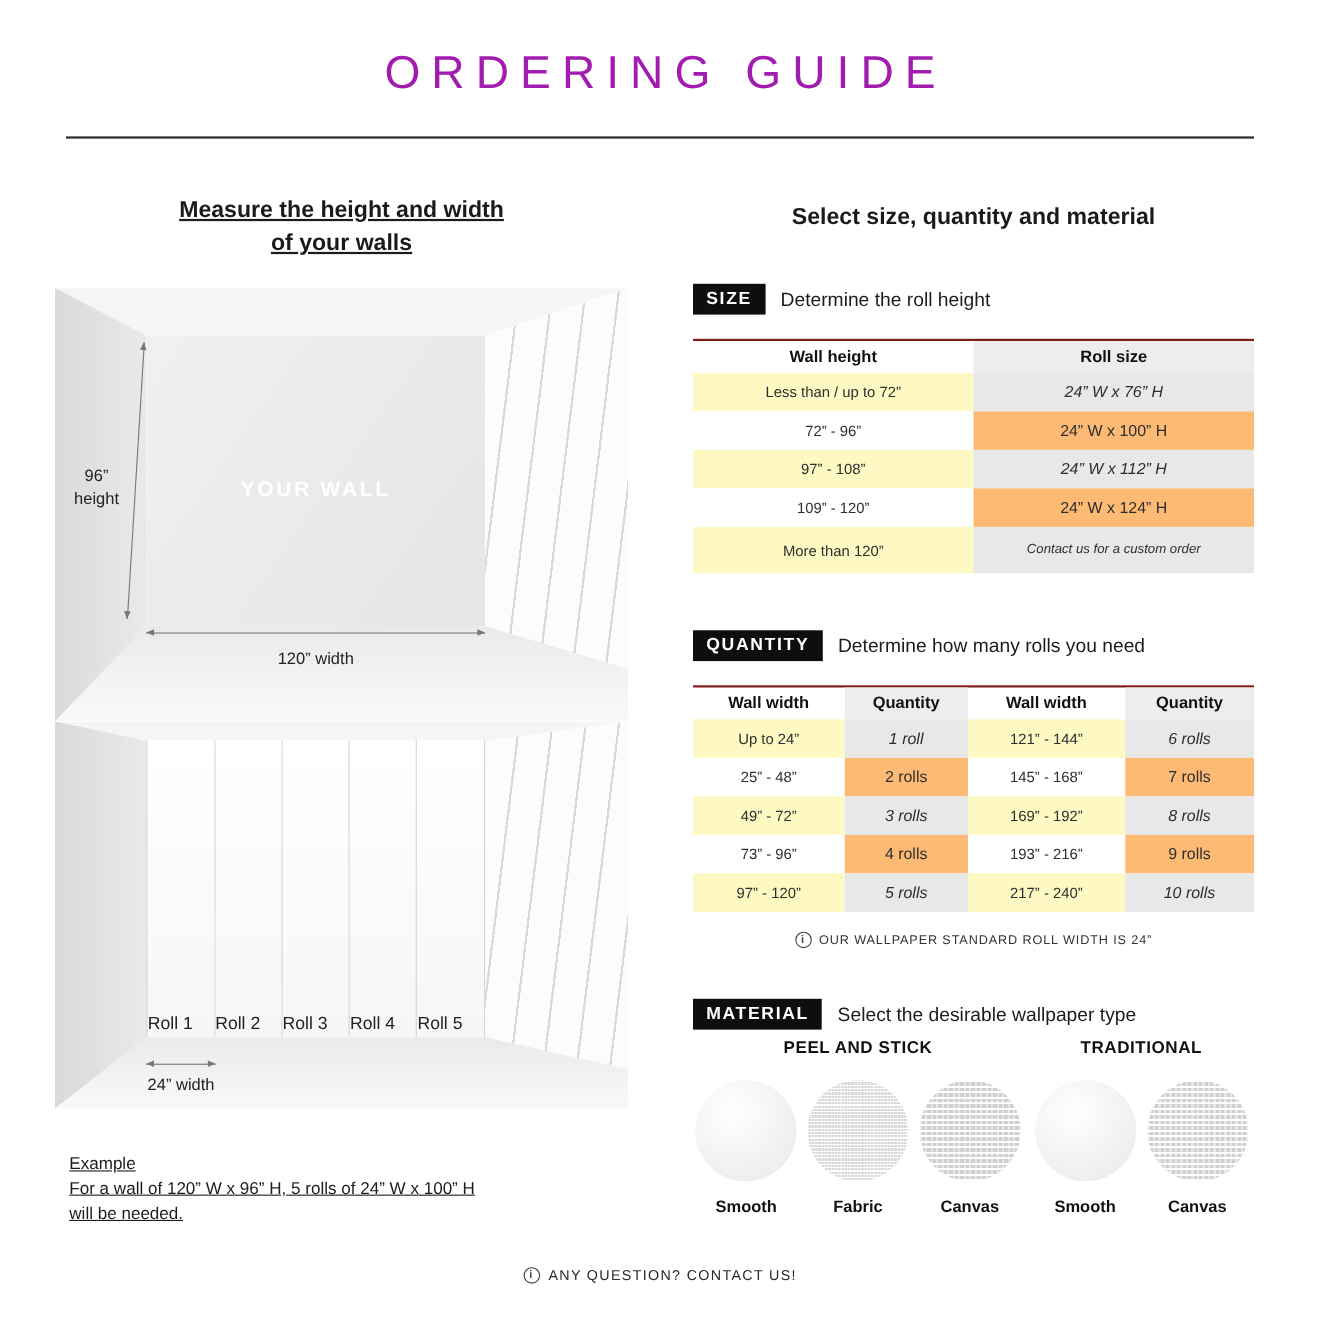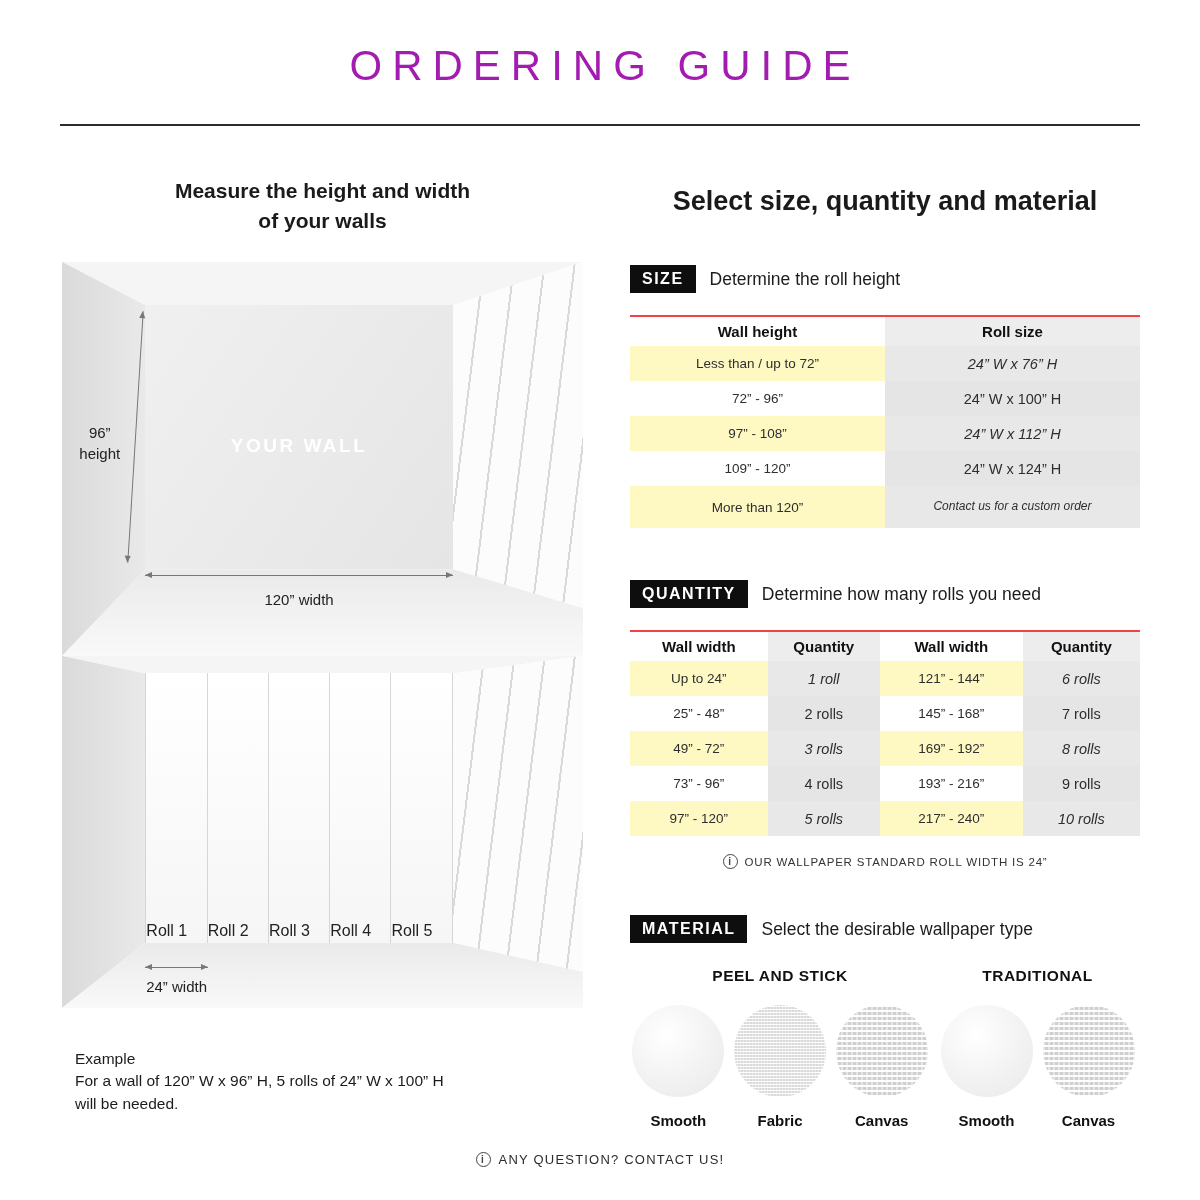--- a/index.html
+++ b/index.html
@@ -6,21 +6,21 @@
   body {
     margin: 0; width: 1200px; height: 1200px; position: relative;
     background: #ffffff; color: #1c1c1c; overflow: hidden;
     font-family: "Liberation Sans", sans-serif;
   }
   .title { margin:0; padding-top:42px; padding-left:10px; text-align:center;
     font-size:42px; font-weight:500; letter-spacing:10px; color:#a21caf; }
   .divider { margin:34px 60px 0; border-top:2px solid #2c2c2c; }
 
   
-  .col-left { position:absolute; left:62px; top:176px; width:521px; }
+  .col-left { position:absolute; left:50px; top:176px; width:521px;text-decoration:underline; }
   .left-heading { text-align:center; font-size:21px; font-weight:600; line-height:1.45; color:#1a1a1a; }
   .left-heading span { display:block; }
 
   .room { position:relative; width:521px; overflow:hidden; background:#fff; }
   .room1 { height:394px; margin-top:25px; }
   .room2 { height:352px; }
   .ceiling { position:absolute; left:0; top:0; width:100%; height:11%;
     clip-path:polygon(0 0,100% 0,75% 100%,16% 100%); background:#f5f5f5; }
   .room2 .ceiling { height:5%; }
   .left-wall { position:absolute; left:0; top:0; width:16%; height:100%;
@@ -62,51 +62,51 @@
     background:linear-gradient(to bottom,#ffffff 0%,#f6f6f6 100%); }
   .panel:first-child { border-left:1px solid #d6d6d6; }
   .panel-label { position:absolute; left:0; bottom:3px; width:100%; 
     font-size:16px; color:#222; }
   .w2-arrow { left:16%; top:88.5%; width:12%; }
   .w2-label { position:absolute; left:9%; top:91.5%; width:26%; text-align:center; font-size:15px; color:#222; }
   .example { margin-top:40px; padding-left:13px; font-size:15.5px; line-height:1.45; color:#1c1c1c; }
 
   
   .col-right { position:absolute; left:630px; top:186px; width:510px; }
-  .right-heading { text-align:center; font-size:27px; font-weight:600; color:#1a1a1a; }
+  .right-heading { text-align:center; font-size:21px; font-weight:600; color:#1a1a1a; }
   .section-head { display:flex; align-items:center; gap:14px; }
   .badge { background:#0e0e0e; color:#fff; font-weight:700; font-size:16px;
     letter-spacing:1.5px; padding:5px 12px; }
   .section-title { font-size:17.5px; color:#1c1c1c; }
 
   .size-section { margin-top:48px; }
-  .table { border-top:2px solid #ef4444; margin-top:22px; }
+  .table { border-top:2px solid #7f1d1d; margin-top:22px; }
   .trow { display:grid; grid-template-columns:1fr 1fr; }
   .qty-table .trow { grid-template-columns:27% 22% 28% 23%; }
   .cell { display:flex; align-items:center; justify-content:center; min-height:35px;
     font-size:13.5px; color:#2e2e2e; text-align:center; padding:2px 6px; }
   .thead .cell { font-weight:700; font-size:15px; color:#111; min-height:29px; }
   .c-val, .c-q { font-size:14.5px; }
   .thead .c-val, .thead .c-q { background:#ededed; }
   .r-odd .c-left, .r-odd .c-w { background:#fef9c3; }
   .r-odd .c-val, .r-odd .c-q { background:#e8e8e8;font-style:italic; }
   .r-even .c-left, .r-even .c-w { background:#ffffff; }
-  .r-even .c-val, .r-even .c-q { background:#e5e5e5; }
+  .r-even .c-val, .r-even .c-q { background:#fdba74; }
   .small-cell { font-size:12px; line-height:1.3; min-height:42px; }
   .wrap { display:block; max-width:165px; }
 
   .qty-section { margin-top:52px; }
   .note { margin-top:18px; display:flex; align-items:center; justify-content:center; gap:7px;
     font-size:11.5px; letter-spacing:0.8px; color:#333; }
   .info-circle { display:inline-flex; width:15px; height:15px; min-width:15px;
     border:1.2px solid #444; border-radius:50%; align-items:center; justify-content:center;
     font-size:10px; font-weight:700; color:#444; }
 
   .material-section { margin-top:46px; }
-  .material-groups { display:flex; justify-content:space-between; margin-top:24px;align-items:flex-end; }
+  .material-groups { display:flex; justify-content:space-between; margin-top:8px;align-items:flex-end; }
   .m-group1 { width:300px; }
   .m-group2 { width:205px; }
   .group-title { text-align:center; font-weight:700; font-size:15.5px; letter-spacing:0.5px; color:#111; }
   .swatches { display:flex; justify-content:center; gap:5px; margin-top:20px; }
   .swatch { display:flex; flex-direction:column; align-items:center; width:97px; }
   .swatch-circle { width:92px; height:92px; border-radius:50%; }
   .tex-smooth { background:radial-gradient(circle at 38% 32%, #ffffff 0%, #f2f2f2 55%, #e9e9e9 100%); }
   .tex-fabric { background-color:#f3f3f3;
     background-image:repeating-linear-gradient(0deg, rgba(255,255,255,0.95) 0 1px, rgba(140,140,140,0.14) 1px 3px),
       repeating-linear-gradient(90deg, rgba(255,255,255,0.55) 0 1px, rgba(140,140,140,0.12) 1px 3px); }

